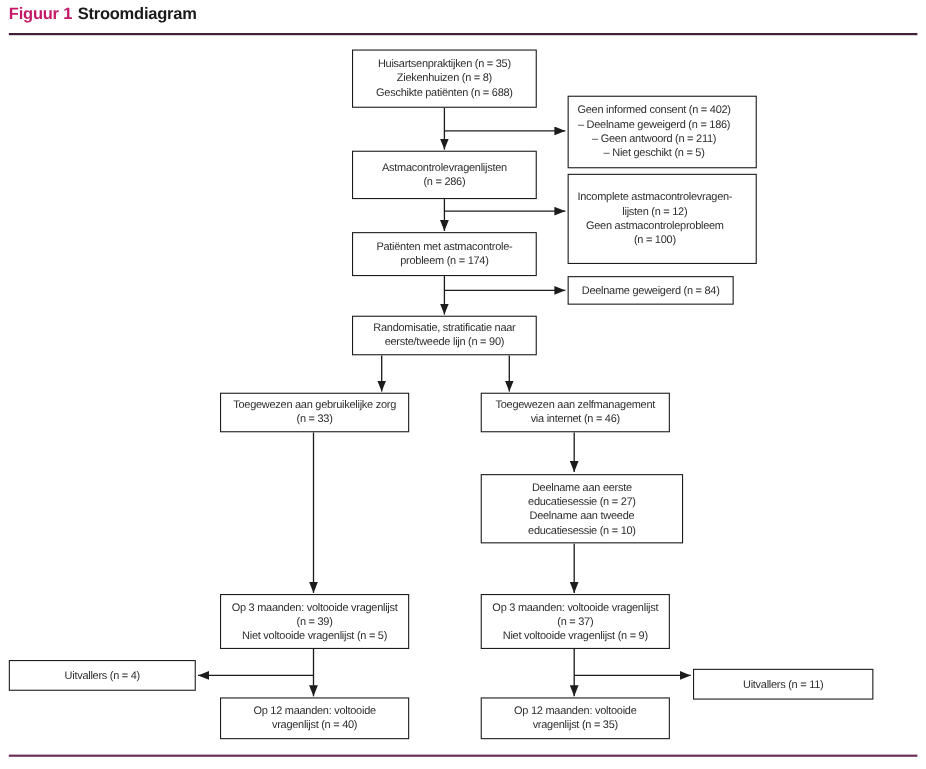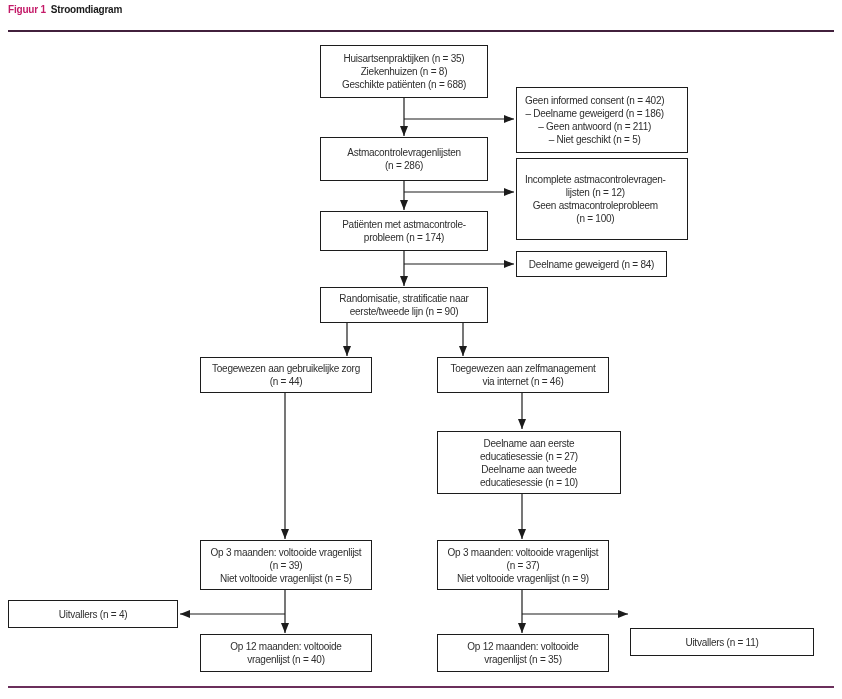--- a/index.html
+++ b/index.html
@@ -8,21 +8,21 @@
     width: 842px;
     height: 699px;
     background: #ffffff;
     font-family: "Liberation Sans", sans-serif;
     overflow: hidden;
   }
   .figure-caption {
     position: absolute;
     left: 8px;
     top: 4px;
-    font-size: 10px;
+    font-size: 15px;
     font-weight: bold;
     color: #1a1a1a;
     letter-spacing: -0.2px;
   }
   .figure-caption .fig-label { color: #c41a68; margin-right: 5px; }
   .rule {
     position: absolute;
     left: 8px;
     right: 8px;
     height: 2px;
@@ -112,41 +112,41 @@
 
   <div class="box" style="left:320px; top:211px; width:168px; height:40px">Patiënten met astmacontrole-
 probleem (n = 174)</div>
 
   <div class="box" style="left:516px; top:251px; width:151px; height:26px">Deelname geweigerd (n = 84)</div>
 
   <div class="box" style="left:320px; top:287px; width:168px; height:36px">Randomisatie, stratificatie naar
 eerste/tweede lijn (n = 90)</div>
 
   <div class="box" style="left:200px; top:357px; width:172px; height:36px">Toegewezen aan gebruikelijke zorg
-(n = 44)</div>
+(n = 33)</div>
 
   <div class="box" style="left:437px; top:357px; width:172px; height:36px">Toegewezen aan zelfmanagement
 via internet (n = 46)</div>
 
   <div class="box" style="left:437px; top:431px; width:184px; height:63px">Deelname aan eerste
 educatiesessie (n = 27)
 Deelname aan tweede
 educatiesessie (n = 10)</div>
 
   <div class="box" style="left:200px; top:540px; width:172px; height:50px">Op 3 maanden: voltooide vragenlijst
 (n = 39)
 Niet voltooide vragenlijst (n = 5)</div>
 
   <div class="box" style="left:437px; top:540px; width:172px; height:50px">Op 3 maanden: voltooide vragenlijst
 (n = 37)
 Niet voltooide vragenlijst (n = 9)</div>
 
   <div class="box" style="left:8px; top:600px; width:170px; height:28px">Uitvallers (n = 4)</div>
 
-  <div class="box" style="left:630px; top:628px; width:184px; height:28px">Uitvallers (n = 11)</div>
+  <div class="box" style="left:630px; top:608px; width:164px; height:28px">Uitvallers (n = 11)</div>
 
   <div class="box" style="left:200px; top:634px; width:172px; height:38px">Op 12 maanden: voltooide
 vragenlijst (n = 40)</div>
 
   <div class="box" style="left:437px; top:634px; width:172px; height:38px">Op 12 maanden: voltooide
 vragenlijst (n = 35)</div>
 
 </div>
 
 </body></html>

